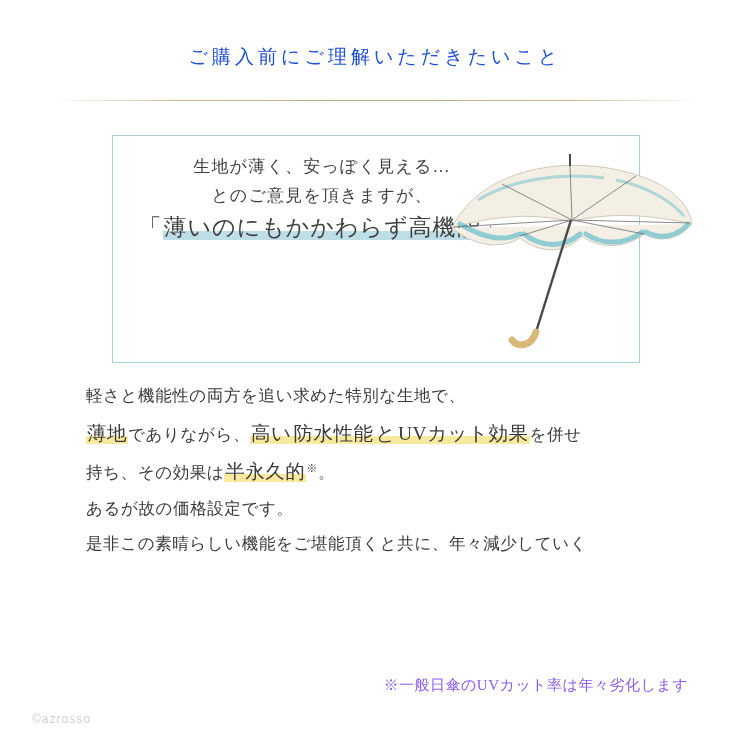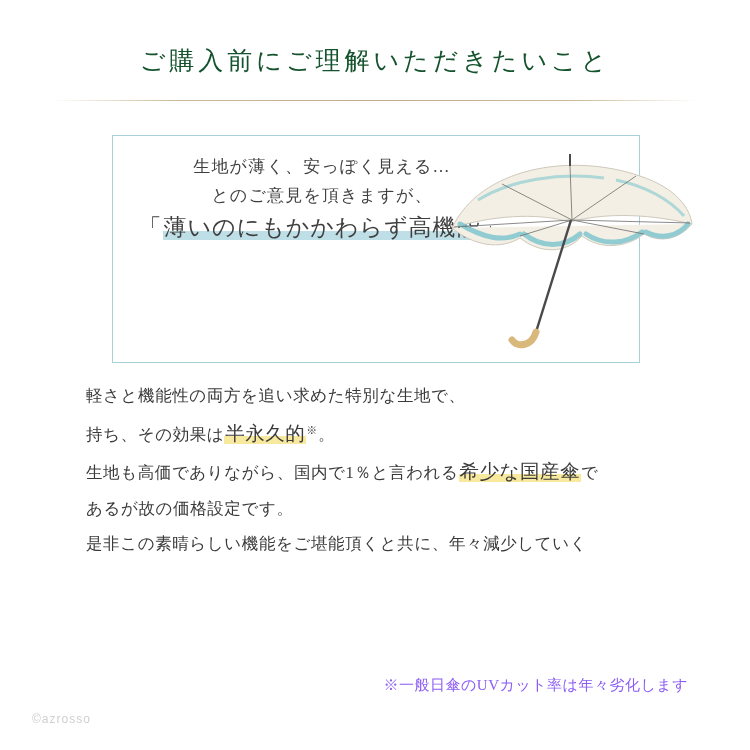--- a/index.html
+++ b/index.html
@@ -18,23 +18,23 @@
 
   
   .heading-wrap {
     position: absolute;
     left: 0;
     top: 44px;
     width: 750px;
     text-align: center;
   }
   .heading {
-    font-size: 25px;
+    font-size: 19px;
     letter-spacing: 4px;
-    color: #14532d;
+    color: #1d4ed8;
     font-family: "Liberation Serif", serif;
     font-weight: 400;
     white-space: nowrap;
   }
   .heading-rule {
     position: absolute;
     left: 52px;
     top: 100px;
     width: 646px;
     height: 1px;
@@ -184,28 +184,28 @@
 
     <path d="M131 70 L 96 182" stroke="#4a4a4a" stroke-width="2.4"></path>
 
     <path d="M96 182 C 92 196, 78 198, 72 190" fill="none" stroke="#d9b87c" stroke-width="7" stroke-linecap="round"></path>
   </svg>
 </div>
 
 <div class="body-text">
   <div class="row">軽さと機能性の両方を追い求めた特別な生地で、</div>
 
+  <div class="row">
+    <span class="big-em hl-yellow">薄地</span><span>でありながら、</span><span class="big-em hl-yellow">高い</span><span class="big-em hl-yellow">防水性能</span><span class="big-em hl-yellow">と</span><span class="big-em hl-yellow">UVカット効果</span><span>を併せ</span>
+  </div>
 
   <div class="row">
     <span>持ち、その効果は</span><span class="big-em hl-yellow">半永久的</span><span class="sup-note">※</span><span>。</span>
   </div>
 
-  <div class="row">
-    <span>生地も高価でありながら、国内で1％と言われる</span><span class="big-em hl-yellow">希少な国産傘</span><span>で</span>
-  </div>
 
   <div class="row">あるが故の価格設定です。</div>
   <div class="row">是非この素晴らしい機能をご堪能頂くと共に、年々減少していく</div>
 </div>
 
 <div class="footnote">※一般日傘のUVカット率は年々劣化します</div>
 
 <div class="watermark">©azrosso</div>
 
 </body></html>

